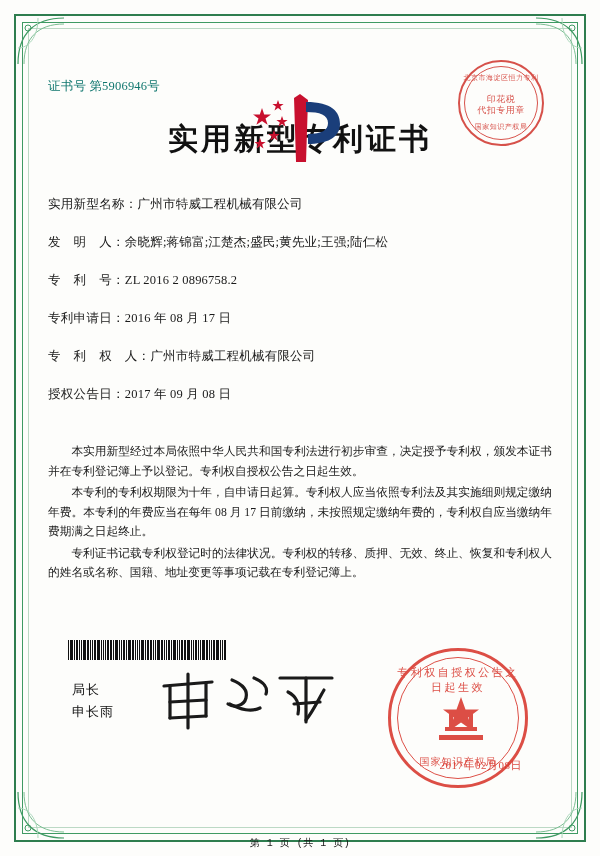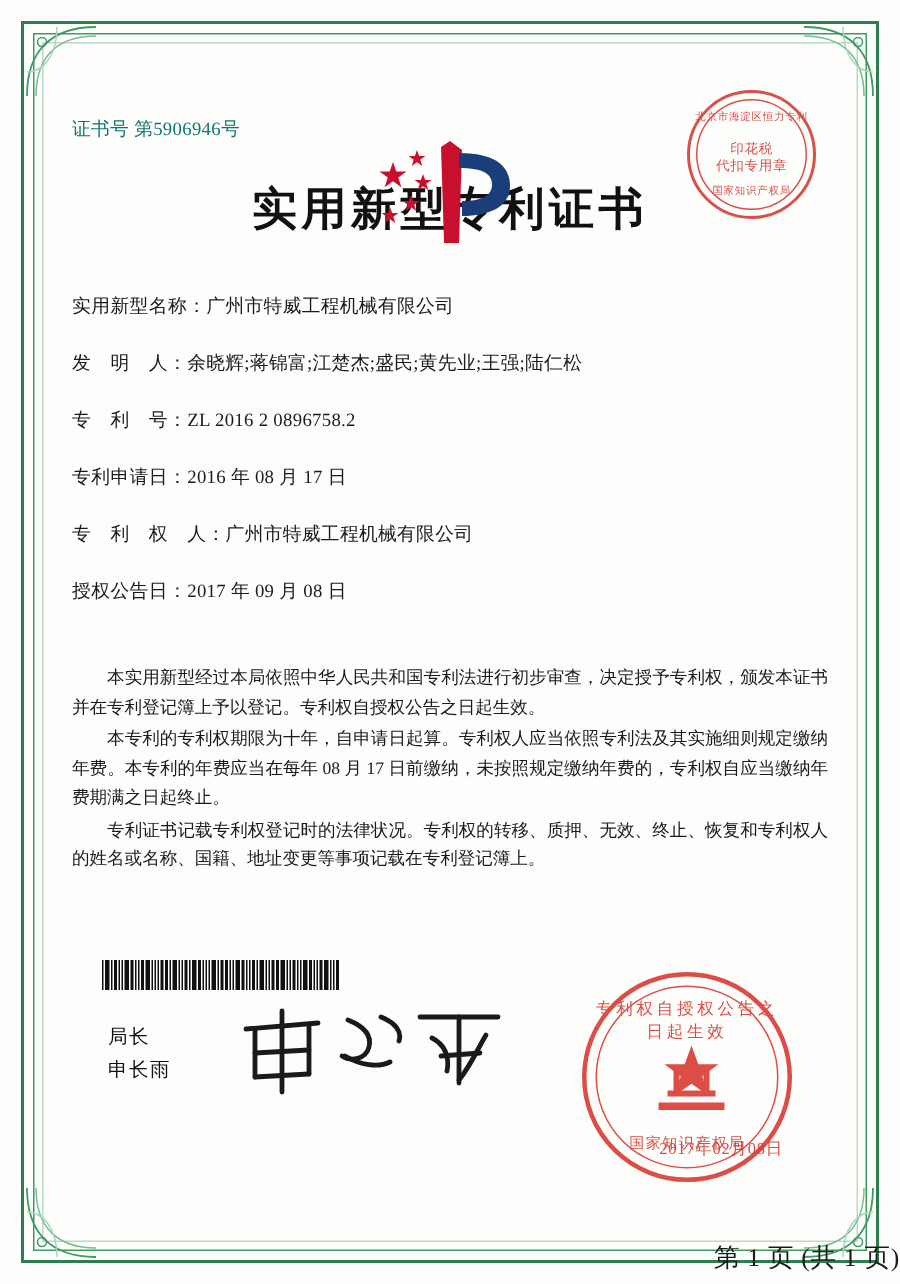--- a/index.html
+++ b/index.html
@@ -174,21 +174,21 @@
     background: #111;
     height: 100%;
     margin-right: 1px;
   }
 
   
   .sign-block {
     position: absolute;
     left: 24px;
     top: 628px;
-    font-family: Liberation Serif, serif;
+    font-family: Liberation Mono, monospace;
     font-size: 13px;
     line-height: 22px;
     color: #111;
     letter-spacing: 1px;
   }
   .handwriting {
     position: absolute;
     left: 108px;
     top: 618px;
     width: 190px;
@@ -233,23 +233,23 @@
     font-size: 11px;
     color: #d8372d;
     opacity: .9;
     letter-spacing: .5px;
   }
 
   .footer {
     position: absolute;
     left: 0; right: 0;
     bottom: 6px;
-    text-align: right;
-    font-family: Liberation Serif, serif;
-    font-size: 17px;
+    text-align: center;
+    font-family: Liberation Mono, monospace;
+    font-size: 10px;
     color: #1a1a1a;
     letter-spacing: .5px;
   }
 </style>
 </head>
 <body>
 
 <div class="page">
 
   <div class="border-outer"></div>

